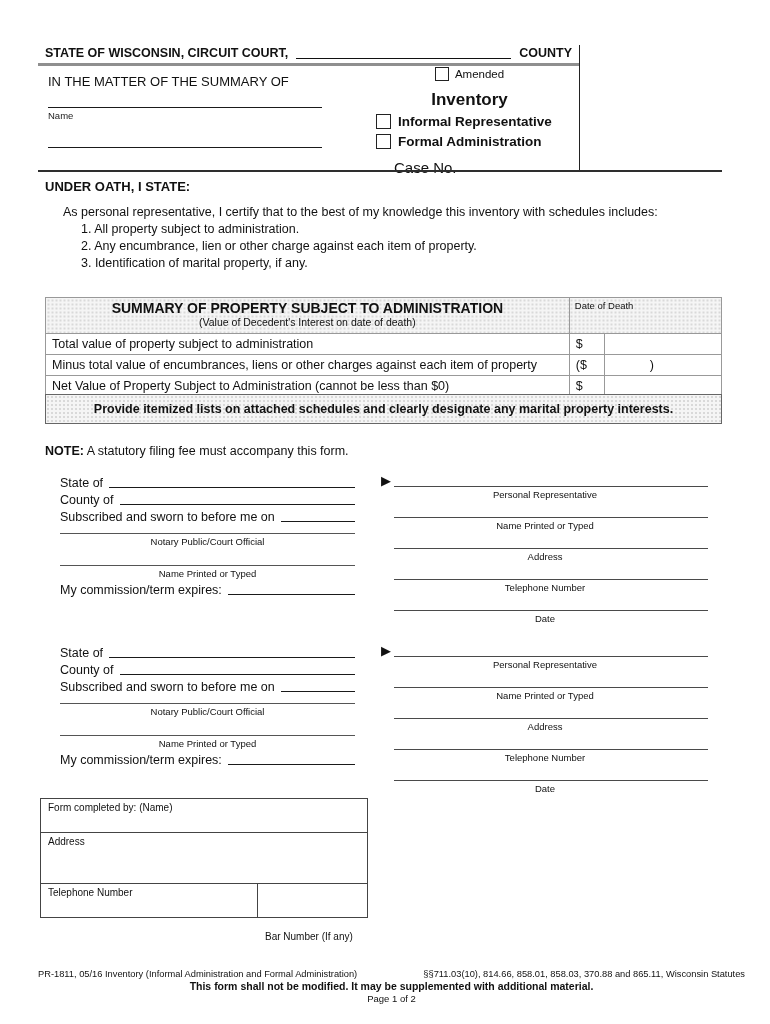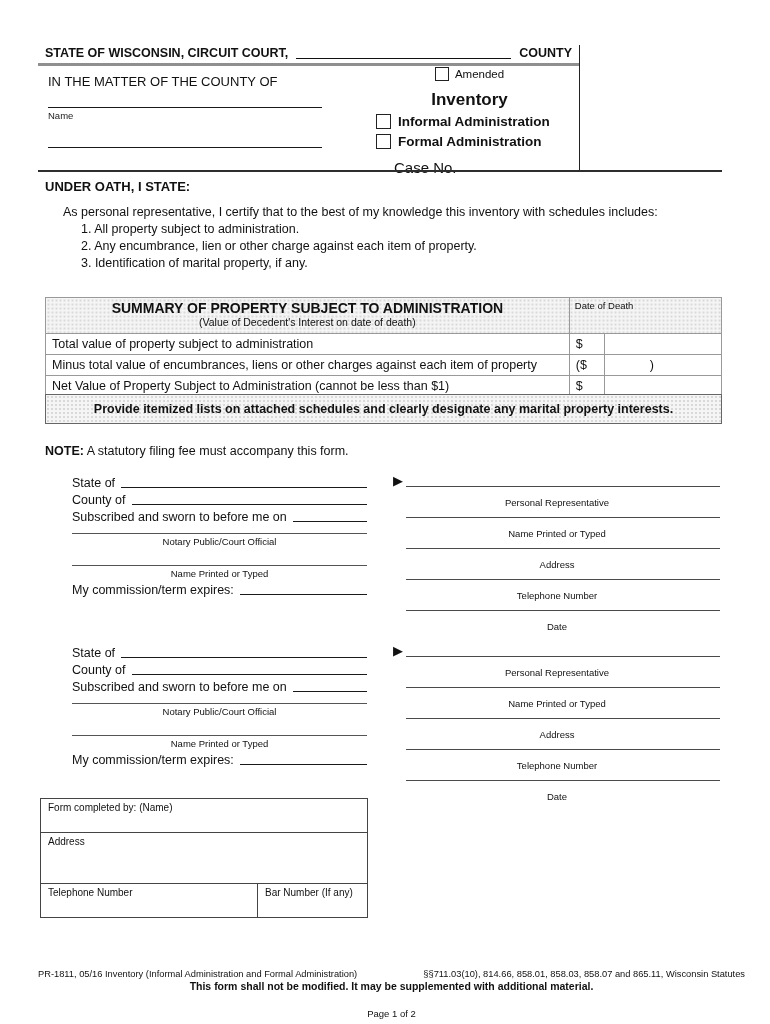--- a/index.html
+++ b/index.html
@@ -60,71 +60,71 @@
   .sumtab .r-sym { font-size:12.5px; padding-left:6px; }
   .sumtab .r-amt { font-size:12.5px; padding-left:45px; }
 
   
   .notice { position:absolute; left:45px; top:394px; width:675px; height:28px; border:1.3px solid #666;
             display:flex; align-items:center; justify-content:center; font-size:12.5px; font-weight:bold; }
 
   .note-line { position:absolute; left:45px; top:444px; font-size:12.5px; }
 
   
-  .sigblock { position:absolute; left:12px; width:672px; height:160px; }
+  .sigblock { position:absolute; left:0; width:672px; height:160px; }
   .s-row { position:absolute; left:60px; width:295px; }
   .s-capline { position:absolute; left:60px; width:295px; border-top:1.1px solid #555; }
   .s-cap { position:absolute; left:60px; width:295px; text-align:center; font-size:9.5px; }
   .s-arrow { position:absolute; left:381px; top:1px; font-size:13px; line-height:13px; }
   .r-line { position:absolute; left:394px; width:314px; border-top:1.3px solid #4a4a4a; }
-  .r-cap { position:absolute; left:382px; width:326px; text-align:center; font-size:9.5px;margin-top:8px; }
+  .r-cap { position:absolute; left:382px; width:326px; text-align:center; font-size:9.5px; }
 
   
   .cbox { position:absolute; left:40px; top:798px; width:328px; height:120px; border:1.2px solid #444; box-sizing:border-box; }
   .cbox .row1 { height:34px; border-bottom:1.1px solid #444; box-sizing:border-box; }
   .cbox .row2 { height:51px; border-bottom:1.1px solid #444; box-sizing:border-box; }
   .cbox .row3 { height:33px; display:flex; }
   .cbox .lbl { font-size:10px; padding:3px 0 0 7px; }
   .cbox .cell-a { width:217px; border-right:1.1px solid #444; box-sizing:border-box; }
-  .cbox .cell-b { flex:1; }
+  .cbox .cell-b { flex:1;margin-top:44px; }
 
   
   .footer { position:absolute; left:38px; top:969px; width:707px; }
   .f1 { display:flex; justify-content:space-between; font-size:9.3px; }
   .f2 { text-align:center; font-size:10.5px; font-weight:bold; margin-top:1px; }
-  .f3 { text-align:center; font-size:9.5px; margin-top:16px; }
+  .f3 { text-align:center; font-size:9.5px; margin-top:1px; }
 </style>
 </head>
 <body>
 
 <div class="page">
 
   <div>
     <div class="hdr-title-row">
       <span>STATE OF WISCONSIN, CIRCUIT COURT,</span>
       <span class="fl"></span>
       <span>COUNTY</span>
     </div>
     <div class="hdr-rule"></div>
     <div class="hdr-vline"></div>
 
-    <div class="matter-label">IN THE MATTER OF THE COUNTY OF</div>
+    <div class="matter-label">IN THE MATTER OF THE SUMMARY OF</div>
     <div class="name-line" style="top:107px;"></div>
     <div class="abs tiny-cap" style="left:48px; top:110px;">Name</div>
     <div class="name-line" style="top:147px;"></div>
 
     <div class="hdr-right">
       <div class="amended-row">
         <span class="cb"></span>
         <span>Amended</span>
       </div>
       <div class="inv-title">Inventory</div>
       <div class="admin-row">
         <span class="cb"></span>
-        <span>Informal Administration</span>
+        <span>Informal Representative</span>
       </div>
       <div class="admin-row">
         <span class="cb"></span>
         <span>Formal Administration</span>
       </div>
       <div class="case-row">
         <span>Case No.</span>
         <span class="fl"></span>
       </div>
     </div>
@@ -156,21 +156,21 @@
         <td class="r-desc">Total value of property subject to administration</td>
         <td class="r-sym">$</td>
         <td class="r-amt"></td>
       </tr>
       <tr>
         <td class="r-desc">Minus total value of encumbrances, liens or other charges against each item of property</td>
         <td class="r-sym">($</td>
         <td class="r-amt">)</td>
       </tr>
       <tr>
-        <td class="r-desc">Net Value of Property Subject to Administration (cannot be less than $1)</td>
+        <td class="r-desc">Net Value of Property Subject to Administration (cannot be less than $0)</td>
         <td class="r-sym">$</td>
         <td class="r-amt"></td>
       </tr>
     </tbody>
       </table>
   </div>
 
   <div class="notice stipple">Provide itemized lists on attached schedules and clearly designate any marital property interests.</div>
 
   <div class="note-line"><span class="b">NOTE:</span><span> A statutory filing fee must accompany this form.</span></div>
@@ -258,19 +258,19 @@
       </div>
       <div class="cell-b">
         <div class="lbl">Bar Number (If any)</div>
       </div>
     </div>
   </div>
 
   <div class="footer">
     <div class="f1">
       <span>PR-1811, 05/16 Inventory  (Informal Administration and Formal Administration)</span>
-      <span>§§711.03(10), 814.66, 858.01, 858.03, 858.07 and 865.11, Wisconsin Statutes</span>
+      <span>§§711.03(10), 814.66, 858.01, 858.03, 370.88 and 865.11, Wisconsin Statutes</span>
     </div>
     <div class="f2">This form shall not be modified. It may be supplemented with additional material.</div>
     <div class="f3">Page 1 of 2</div>
   </div>
 
 </div>
 
 </body></html>

